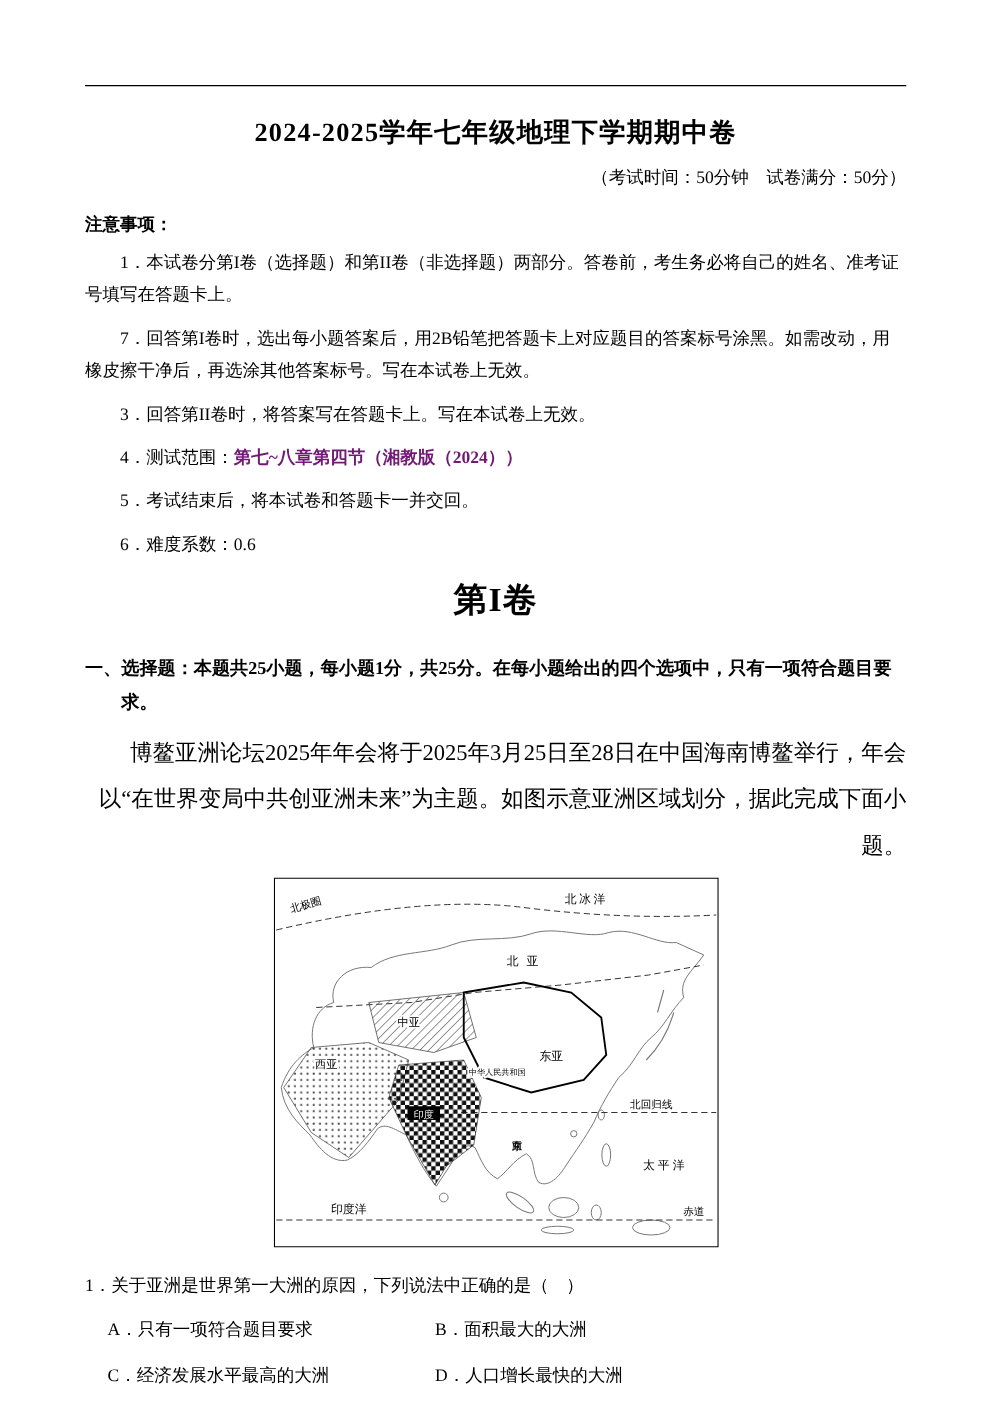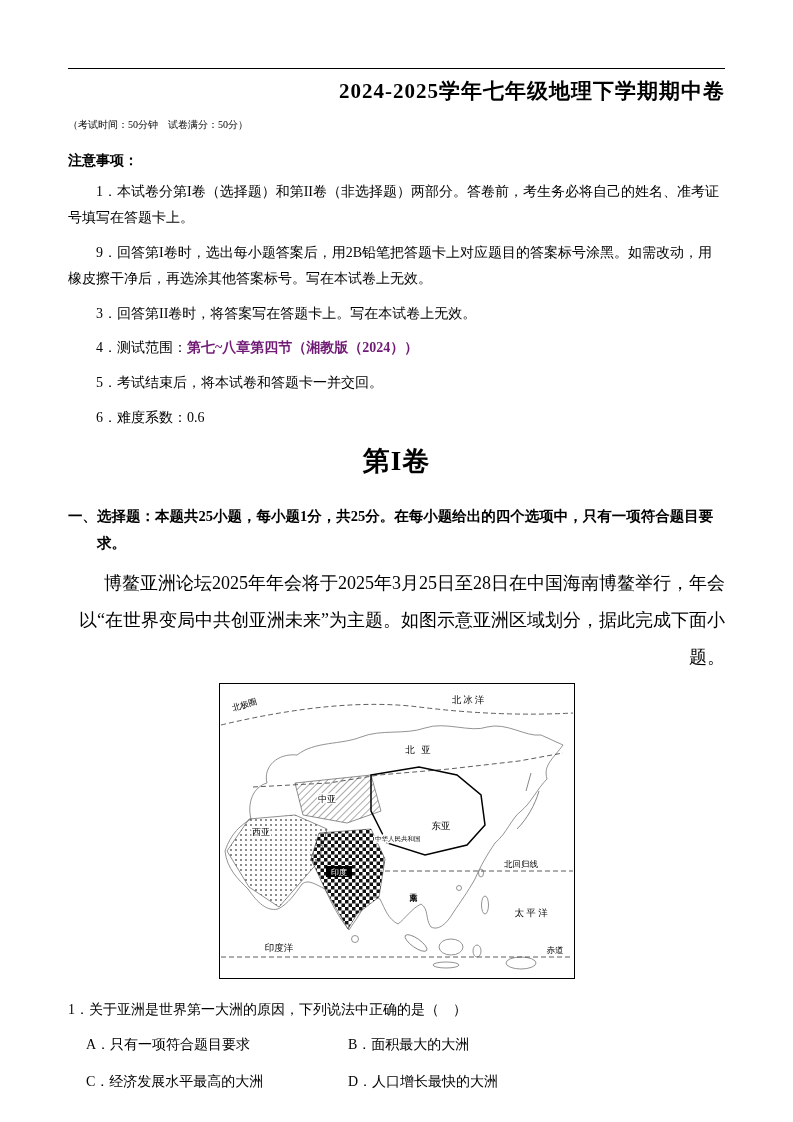--- a/index.html
+++ b/index.html
@@ -4,22 +4,22 @@
 <style>
   * { margin:0; padding:0; box-sizing:border-box; }
   html,body { background:#ffffff; }
   body {
     width:793px; height:1122px; overflow:hidden;
     font-family:"Liberation Serif","DejaVu Serif",serif;
     color:#000;
   }
   .page { padding:68px 68px 0 68px; }
   .top-rule { border-top:1.5px solid #000; height:0; }
-  .title { text-align:right; font-size:21px; font-weight:700; margin-top:8px; letter-spacing:1px; }
-  .subtitle { text-align:left; font-size:10px; margin-top:13px; }
+  .title { text-align:center; font-size:21px; font-weight:700; margin-top:23px; letter-spacing:1px; }
+  .subtitle { text-align:right; font-size:14px; margin-top:13px; }
   .notice-heading { font-size:14px; font-weight:700; margin-top:20px; }
   .notice-item { font-size:14px; line-height:1.85; text-indent:2em; margin-top:9px; }
   .red { color:#701a75; font-weight:700; }
   .volume-title { text-align:center; font-size:27px; font-weight:700; margin-top:12px; letter-spacing:1px; }
   .sec-instr { font-size:14.5px; font-weight:700; line-height:1.85; margin-top:24px; padding-left:2em; text-indent:-2em; }
   .passage { font-size:18px; line-height:2.05; text-indent:2em; margin-top:8px;text-align:right; }
   .map-wrap { text-align:center; margin-top:8px; }
   .map-wrap svg { display:inline-block; }
   .question { font-size:14px; line-height:1.9; margin-top:14px; }
   .options { display:grid; grid-template-columns:262px auto; padding-left:18px; font-size:14px; line-height:1.9; row-gap:10px; margin-top:8px; }
@@ -32,21 +32,21 @@
 
 <div class="page">
 
   <div class="top-rule"></div>
 
   <h1 class="title">2024-2025学年七年级地理下学期期中卷</h1>
   <div class="subtitle">（考试时间：50分钟　试卷满分：50分）</div>
 
   <div class="notice-heading">注意事项：</div>
   <p class="notice-item">1．本试卷分第I卷（选择题）和第II卷（非选择题）两部分。答卷前，考生务必将自己的姓名、准考证号填写在答题卡上。</p>
-  <p class="notice-item">9．回答第I卷时，选出每小题答案后，用2B铅笔把答题卡上对应题目的答案标号涂黑。如需改动，用橡皮擦干净后，再选涂其他答案标号。写在本试卷上无效。</p>
+  <p class="notice-item">7．回答第I卷时，选出每小题答案后，用2B铅笔把答题卡上对应题目的答案标号涂黑。如需改动，用橡皮擦干净后，再选涂其他答案标号。写在本试卷上无效。</p>
   <p class="notice-item">3．回答第II卷时，将答案写在答题卡上。写在本试卷上无效。</p>
   <p class="notice-item"><span>4．测试范围：</span><span class="red">第七~八章第四节（湘教版（2024））</span></p>
   <p class="notice-item">5．考试结束后，将本试卷和答题卡一并交回。</p>
   <p class="notice-item">6．难度系数：0.6</p>
 
   <h2 class="volume-title">第I卷</h2>
 
   <p class="sec-instr">一、选择题：本题共25小题，每小题1分，共25分。在每小题给出的四个选项中，只有一项符合题目要求。</p>
 
   <p class="passage">博鳌亚洲论坛2025年年会将于2025年3月25日至28日在中国海南博鳌举行，年会以“在世界变局中共创亚洲未来”为主题。如图示意亚洲区域划分，据此完成下面小题。</p>

